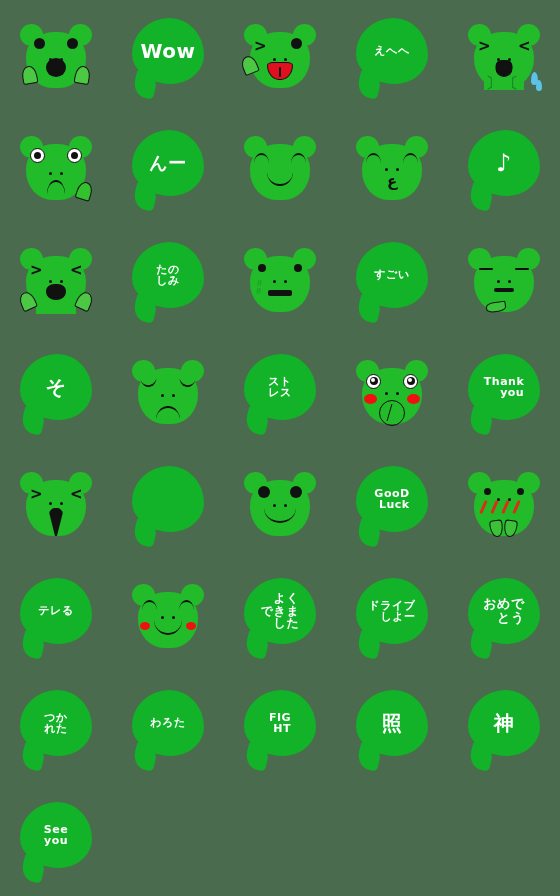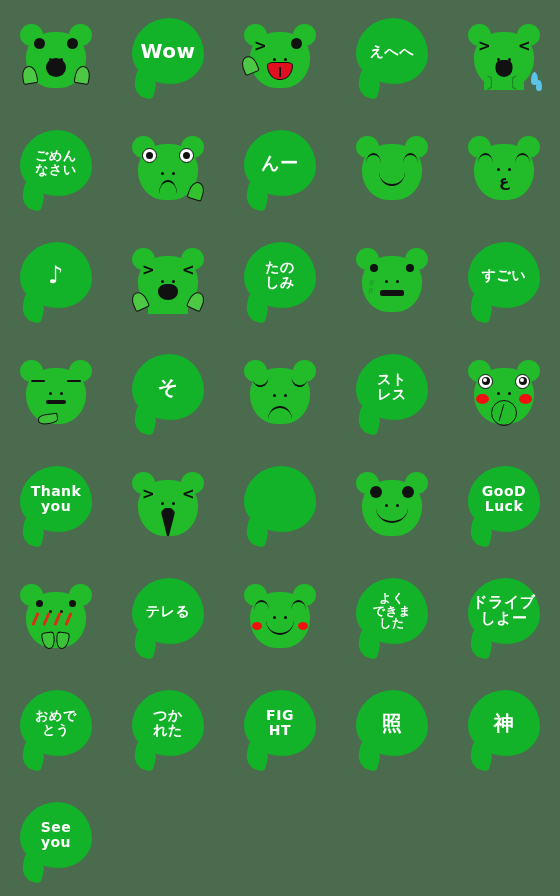--- a/index.html
+++ b/index.html
@@ -52,31 +52,31 @@
   .bub-txt {
     position: absolute;
     left: 8px; top: 6px;
     width: 72px; height: 66px;
     display: flex;
     flex-direction: column;
     align-items: center;
     justify-content: center;
     z-index: 3;
     color: #ffffff;
-    text-align: center;
+    text-align: right;
     line-height: 1.04;
     font-weight: bold;
     letter-spacing: .5px;
     white-space: pre;
     pointer-events: none;
   }
-  .t14 { font-size: 14px; }
+  .t14 { font-size: 11px; }
   .t13 { font-size: 13px; }
   .t12 { font-size: 12px; }
-  .t11 { font-size: 15px; }
+  .t11 { font-size: 11px; }
   .t18 { font-size: 18px; }
   .t20 { font-size: 20px; }
   .t24 { font-size: 24px; }
   .serifish { font-family: "DejaVu Serif", serif; }
 
   
   .frog { position: absolute; left: 6px; top: 10px; width: 76px; height: 70px; }
   .head {
     position: absolute; left: 8px; top: 10px;
     width: 60px; height: 56px;
@@ -418,27 +418,20 @@
             </div>
           <div class="mouth-open" style="top:28px;width:17px;height:17px;border-radius:40% 40% 55% 55%;"></div>
         </div>
         <div class="legs" style="left:20px; top:52px;">〕〔</div>
         <div class="tear" style="right:4px; top:50px;"></div>
         <div class="tear" style="right:0px; top:58px; width:6px; height:11px;"></div>
       </div>
     </div>
   </div>
 
-  <div class="cell">
-    <div class="art">
-      <div class="bub"></div>
-      <div class="bub-txt t13">ごめん
-なさい</div>
-    </div>
-  </div>
 
   <div class="cell">
     <div class="art">
       <div class="frog">
         <div class="ear l"></div>
         <div class="ear r"></div>
         <div class="head">
           <div class="eye-w l">
               <div class="pupil"></div>
             </div>
@@ -772,20 +765,26 @@
   </div>
 
   <div class="cell">
     <div class="art">
       <div class="bub"></div>
       <div class="bub-txt t14">つか
 れた</div>
     </div>
   </div>
 
+  <div class="cell">
+    <div class="art">
+      <div class="bub"></div>
+      <div class="bub-txt t14">わろた</div>
+    </div>
+  </div>
 
 
   <div class="cell">
     <div class="art">
       <div class="bub"></div>
       <div class="bub-txt t14">FIG
 HT</div>
     </div>
   </div>
 

